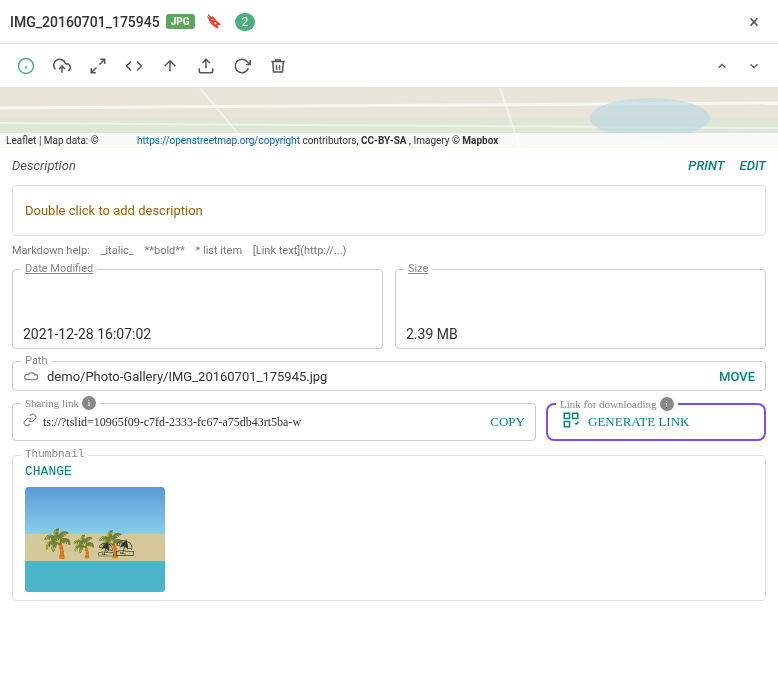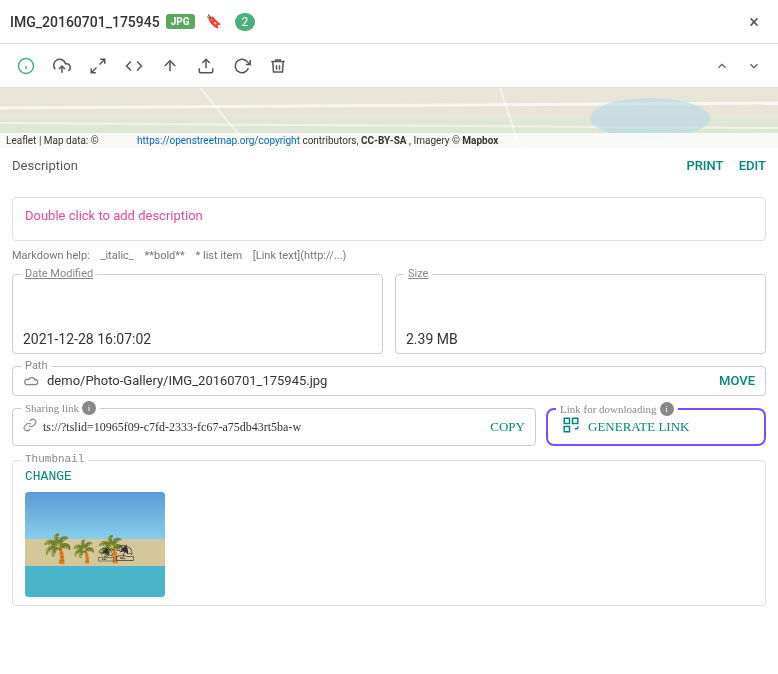--- a/index.html
+++ b/index.html
@@ -139,41 +139,42 @@
       padding: 10px 12px;
       overflow-y: auto;
       height: calc(674px - 44px - 44px - 60px);
     }
 
     
     .section-header {
       display: flex;
       align-items: center;
       justify-content: space-between;
-      margin-bottom: 24px;
+      margin-bottom: 12px;
+      font-style: italic;
     }
     .section-label {
       font-size: 13px;
       color: #555;
       font-weight: 400;
     }
     .action-link {
       font-size: 13px;
       color: #00897b;
       cursor: pointer;
       font-weight: 500;
       text-decoration: none;
       margin-left: 12px;
     }
     .description-box {
       border: 1px solid #e0e0e0;
       border-radius: 4px;
-      padding: 10px 12px;
+      padding: 17px 12px;
       min-height: 44px;
-      color: #ec4899;
+      color: #a16207;
       font-size: 13px;
       margin-bottom: 8px;
     }
     .markdown-help {
       font-size: 11px;
       color: #777;
       margin-bottom: 12px;
     }
     .markdown-help span { margin-right: 8px; }
 
@@ -207,21 +208,21 @@
       margin-top: 48px;
     }
 
     
     .path-row {
       border: 1px solid #ccc;
       border-radius: 4px;
       padding: 6px 10px;
       position: relative;
       display: flex;
-      align-items: flex-start;
+      align-items: flex-end;
       margin-bottom: 12px;
     }
     .path-legend {
       position: absolute;
       top: -8px;
       left: 8px;
       background: #fff;
       padding: 0 4px;
       font-size: 11px;
       color: #888;

